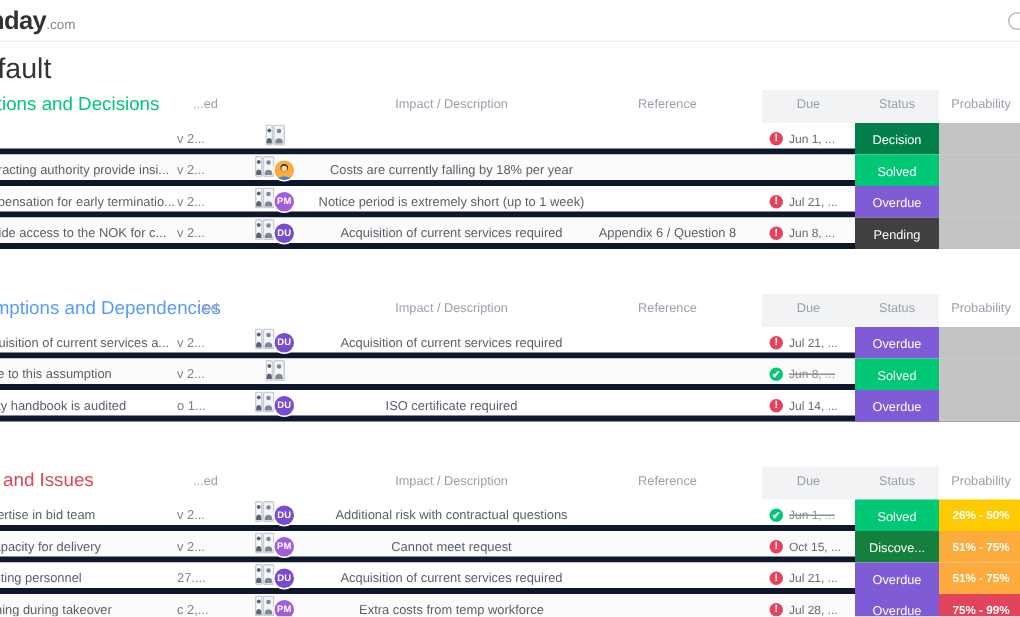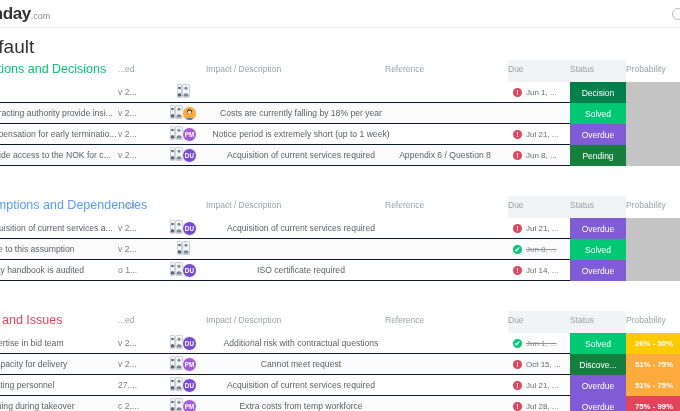--- a/index.html
+++ b/index.html
@@ -43,28 +43,28 @@
   .group { position:absolute; left:0; width:680px; }
 
   
   .ghead { height:22px; position:relative; background:#ffffff; }
   .ghead .gtitle {
     position:absolute; left:-32px; top:2px;
     font-size:12.5px; white-space:nowrap; font-weight:normal;
   }
   .ghead .colhdr {
     position:absolute; top:4px;
-    font-size:8.5px; color:#9aa0ab; white-space:nowrap;
+    font-size:8.5px; color:#9aa0ab; text-align:center; white-space:nowrap;
   }
 
   
   .row {
     position:relative; height:21px; width:680px;
     background:#ffffff;
-    border-bottom:1px solid #0f172a;
+    border-bottom:4px solid #0f172a;
   }
   .row.alt { background:#fbfbfc; }
 
   .cell { position:absolute; top:0; height:21px; line-height:21px;
           font-size:8.6px; color:#5b5f68; white-space:nowrap; overflow:hidden; }
 
   
   .c-name  { left:-32px;  width:150px; text-align:left; }
   .c-made  { left:118px;  width:38px;  text-align:left; color:#7b8089; }
   .c-desc  { left:206px;  width:190px; text-align:center; }
@@ -239,21 +239,21 @@
                 <path d="M6.5 11.6 C6.5 8.4 11.5 8.4 11.5 11.6 L11.5 12.6 L6.5 12.6 Z" fill="#7e8795"></path>
               </svg></span>
             <span class="avatar" style="background:#784bd1;">DU</span>
           </div>
           <div class="cell c-desc">Acquisition of current services required</div>
           <div class="cell c-ref">Appendix 6 / Question 8</div>
           <div class="duewrap">
             <span class="due-dot late">!</span>
             <span class="due-txt">Jun 8, ...</span>
           </div>
-          <div class="status" style="background:#15803d;">Pending</div>
+          <div class="status" style="background:#404040;">Pending</div>
           <div class="prob empty" style="background:#c4c4c4;"></div>
         </div>
       </div>
       <div class="group" style="top: 196px;">
         <div class="ghead">
           <div class="hdr-band"></div>
           <div class="gtitle" style="color:#579bfc">Assumptions and Dependencies</div>
           <div class="colhdr h-made">...ed</div>
           <div class="colhdr h-own">Owner(s)</div>
           <div class="colhdr h-desc">Impact / Description</div>

